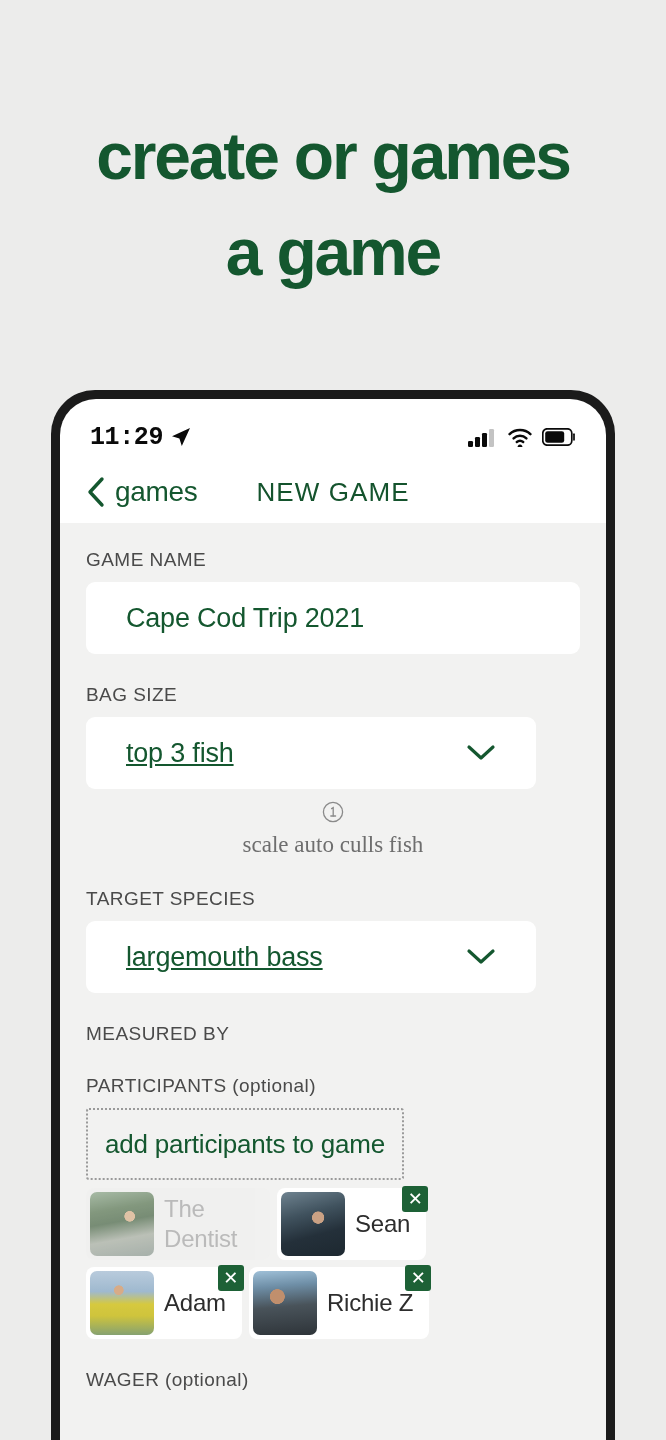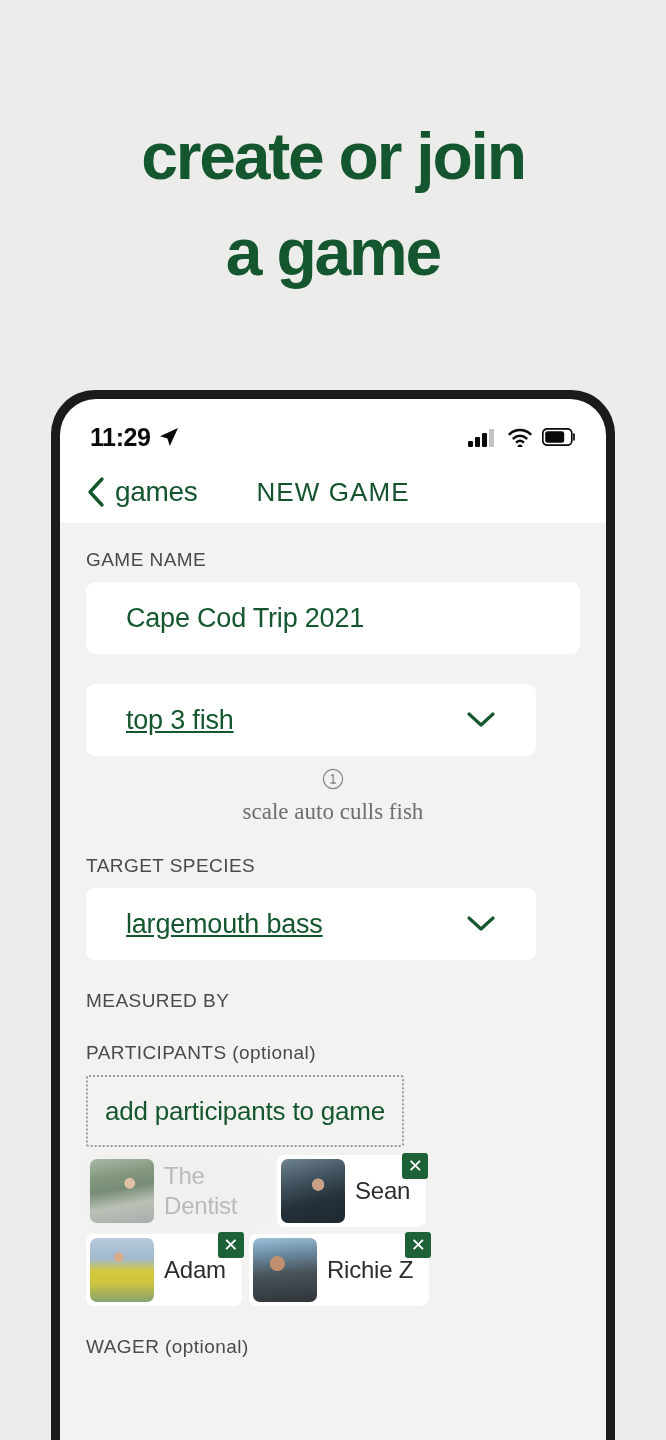--- a/index.html
+++ b/index.html
@@ -46,20 +46,21 @@
     position: relative;
   }
 
   
   .status-bar {
     height: 62px;
     display: flex;
     align-items: center;
     justify-content: space-between;
     padding: 14px 30px 0 30px;
+    font-family: Liberation Mono, monospace;
   }
   .status-left {
     display: flex;
     align-items: center;
     gap: 8px;
     font-size: 25px;
     font-weight: bold;
     color: #0a0a0a;
     letter-spacing: -0.4px;
   }
@@ -216,21 +217,21 @@
   .av-richie {
     background-image:
       radial-gradient(circle at 38% 40%, #c08f6d 0 13%, transparent 14%),
       linear-gradient(175deg, #9fc0d8 0%, #6e8ea6 25%, #49535a 55%, #2e3439 100%);
   }
 </style>
 </head>
 <body>
 
 <div class="headline">
-  <span class="headline-line">create or join</span>
+  <span class="headline-line">create or games</span>
   <span class="headline-line">a game</span>
 </div>
 
 <div class="phone-frame">
   <div class="phone-screen">
 
     <div class="status-bar">
       <div class="status-left">
         <span>11:29</span>
         <svg class="loc-arrow" width="20" height="20" viewBox="0 0 20 20">
@@ -271,20 +272,21 @@
     <div class="form-body">
 
       <div class="field-group">
         <div class="field-label">GAME NAME</div>
         <div class="input-box wide">
           <span>Cape Cod Trip 2021</span>
         </div>
       </div>
 
       <div class="field-group">
+        <div class="field-label">BAG SIZE</div>
         <div class="input-box narrow">
           <span>top 3 fish</span>
           <svg width="30" height="18" viewBox="0 0 30 18">
             <path d="M3 3 L15 14 L27 3" stroke="#14572f" stroke-width="3.2" fill="none" stroke-linecap="round" stroke-linejoin="round"></path>
           </svg>
         </div>
         <div class="hint">
           <svg width="22" height="22" viewBox="0 0 22 22">
             <circle cx="11" cy="11" r="9.6" stroke="#8a8a8a" stroke-width="1.3" fill="none"></circle>
             <path d="M9.6 7.6 L11.2 6.6 L11.2 15" stroke="#8a8a8a" stroke-width="1.3" fill="none" stroke-linecap="round"></path>

